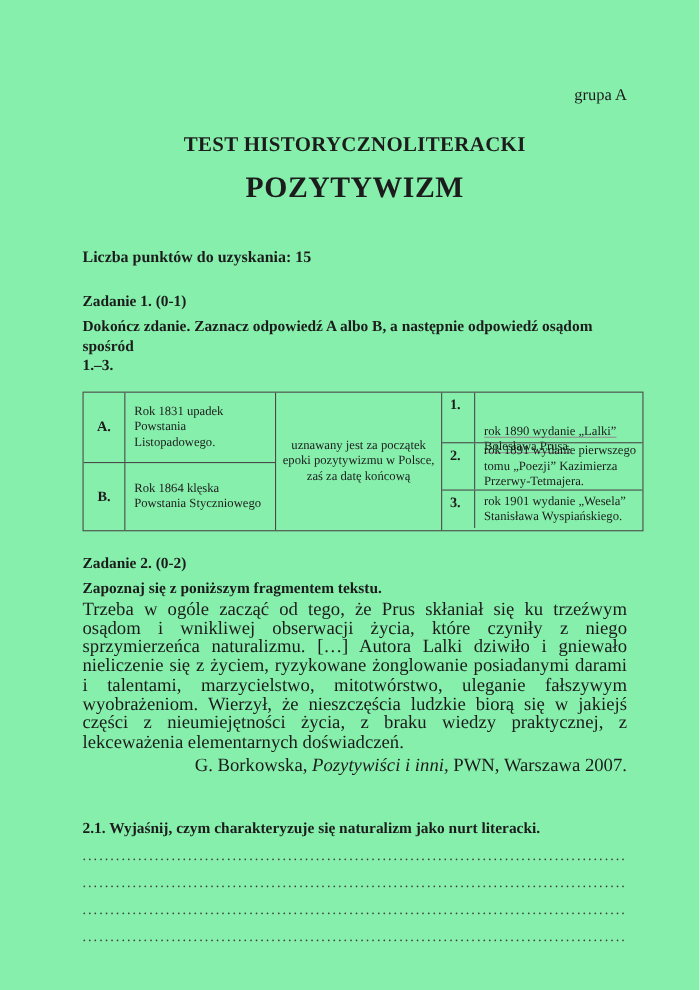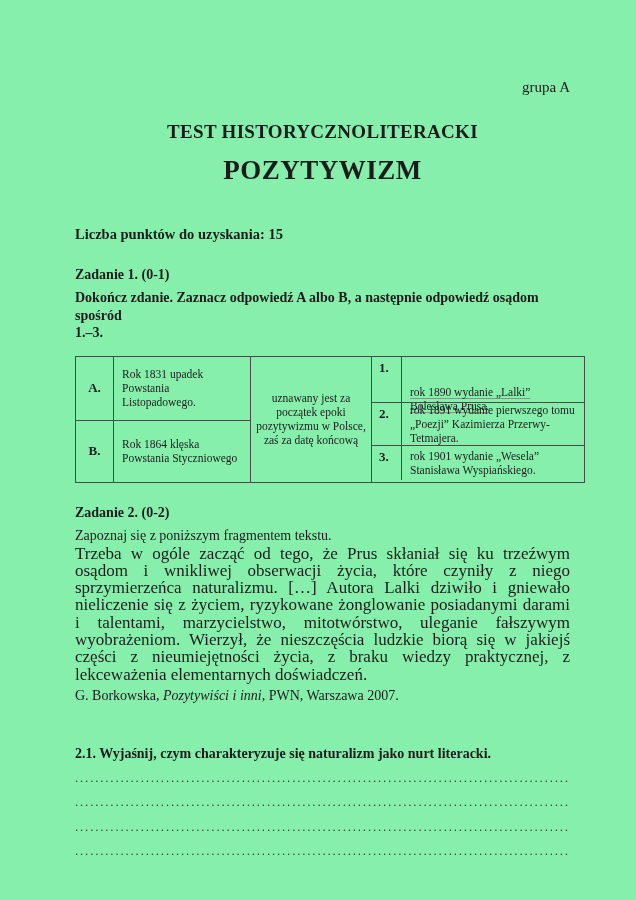--- a/index.html
+++ b/index.html
@@ -86,21 +86,21 @@
     font-size: 13px;
   }
   .t1-option-text {
     flex: 1;
     display: flex;
     align-items: center;
     padding: 3px 6px 3px 8px;
   }
   .t1-mid {
     box-sizing: border-box;
-    width: 122px;
+    width: 152px;
     border-left: 1px solid #4a4a4a;
     border-right: 1px solid #4a4a4a;
     display: flex;
     align-items: center;
     justify-content: center;
     text-align: center;
     padding: 2px 5px;
   }
   .t1-right {
     flex: 1;
@@ -129,34 +129,35 @@
     text-decoration: underline;
     text-decoration-color: #8f8f8f;
     text-decoration-thickness: 1px;
     text-underline-offset: 2px;
     margin-top: 40px;
   }
   
   .z2-heading { margin-top: 21px; }
   .z2-intro {
     margin-top: 6px;
-    font-weight: normal;
+    font-weight: bold;
     font-size: 14px;
     line-height: 17px;
   }
   .z2-excerpt {
     margin-top: 1px;
     font-size: 17px;
     line-height: 17.3px;
     text-align: justify;
   }
   .z2-citation {
     margin-top: 4px;
-    font-size: 14px;
-    line-height: 17px;
+    font-size: 17px;
+    line-height: 17px;
+    text-align: right;
   }
   .z2-citation .italic { font-style: italic; }
   .z2-question {
     margin-top: 41px;
     font-weight: bold;
     font-size: 14px;
     line-height: 17px;
   }
   .answer-lines { margin-top: 4px; }
   .answer-line {

